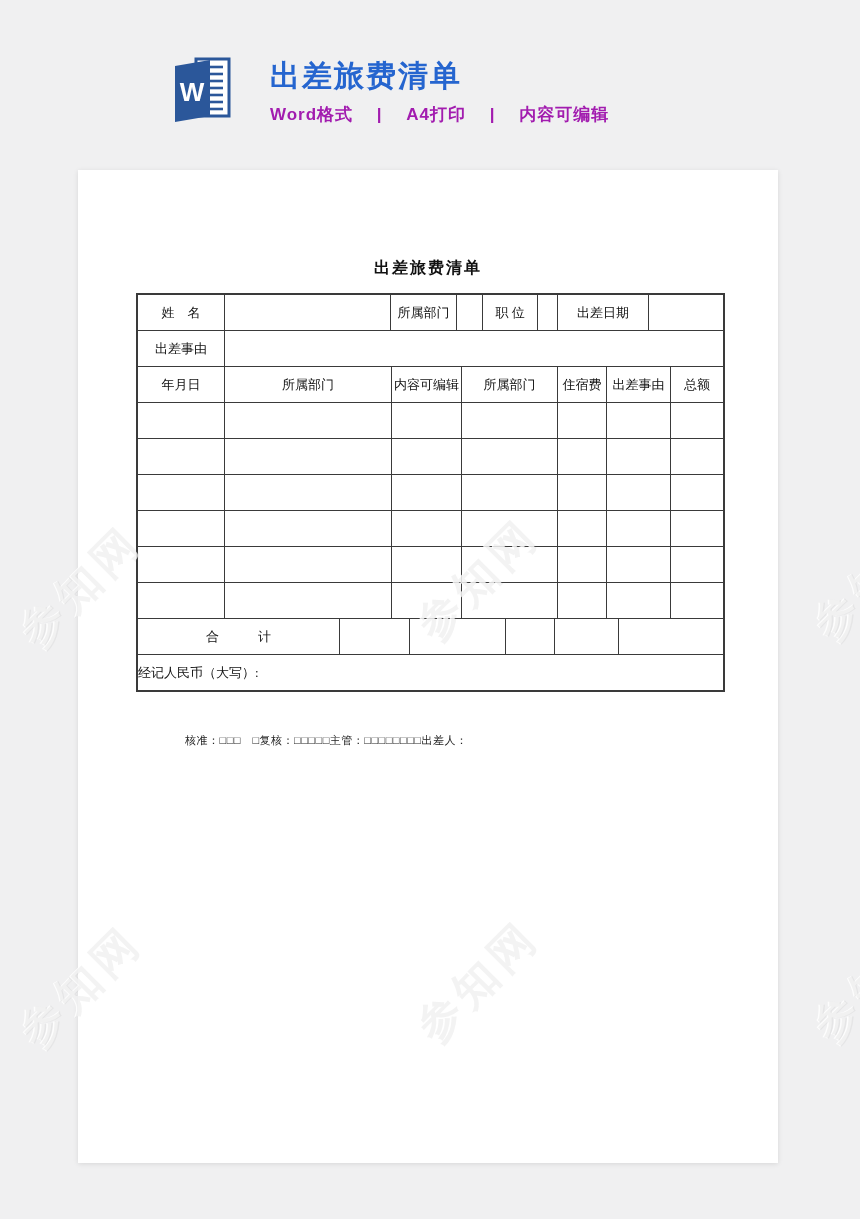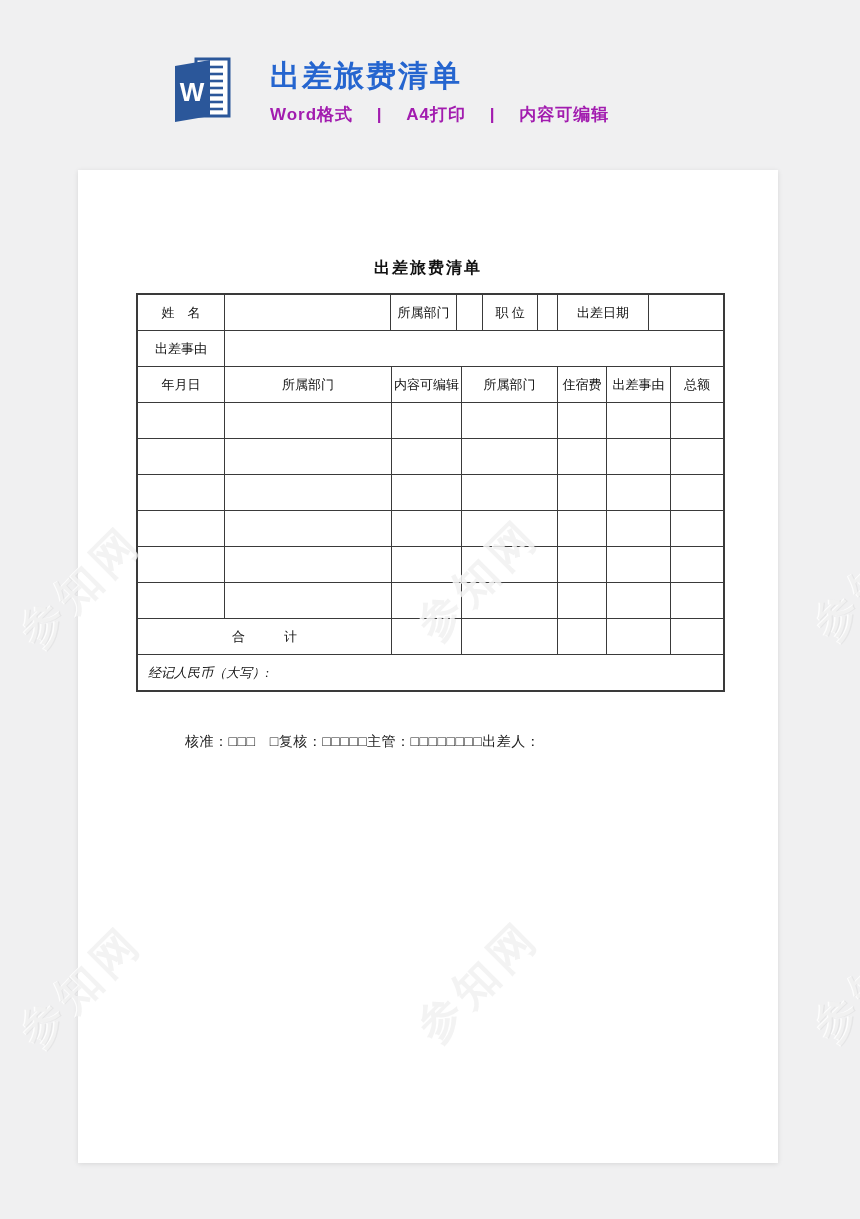--- a/index.html
+++ b/index.html
@@ -44,33 +44,33 @@
     background:transparent;
   }
   .trow { display:flex; height:36px; }
   .trow.last { height:35px; }
   .tcell {
     border-right:1px solid #3a3a3a; border-bottom:1px solid #3a3a3a;
     display:flex; align-items:center; justify-content:center;
     font-size:13px; white-space:pre; overflow:hidden;
   }
   .trow .tcell:last-child { border-right:none; flex:1 1 auto; }
-  .trow.last .tcell { border-bottom:none; justify-content:flex-start; padding-left:10px;font-style:italic; }
+  .trow.last .tcell { border-bottom:none; justify-content:flex-start; padding-left:0; }
 
   
   .c1{width:87px}.c2{width:167px}.c3{width:70px}.c4{width:96px}.c5{width:49px}.c6{width:64px}.c7{width:52px}
   
   .r1a{width:87px}.r1b{width:166px}.r1c{width:66px}.r1d{width:26px}.r1e{width:55px}.r1f{width:20px}.r1g{width:91px}.r1h{width:74px}
   
-  .m12{width:254px}
+  .m12{width:202px}
 
   
   .approval-line {
     position:absolute; left:107px; top:563px;
-    font-size:14px; color:#222; white-space:pre; letter-spacing:0.5px;
+    font-size:11px; color:#222; white-space:pre; letter-spacing:0.5px;
   }
 
   
   .wm {
     position:absolute; width:0; height:0; overflow:visible;
     pointer-events:none; z-index:5;
   }
   .wm span {
     display:block; transform:translate(-50%,-50%) rotate(-45deg);
     font-size:44px; font-weight:bold; white-space:nowrap;

